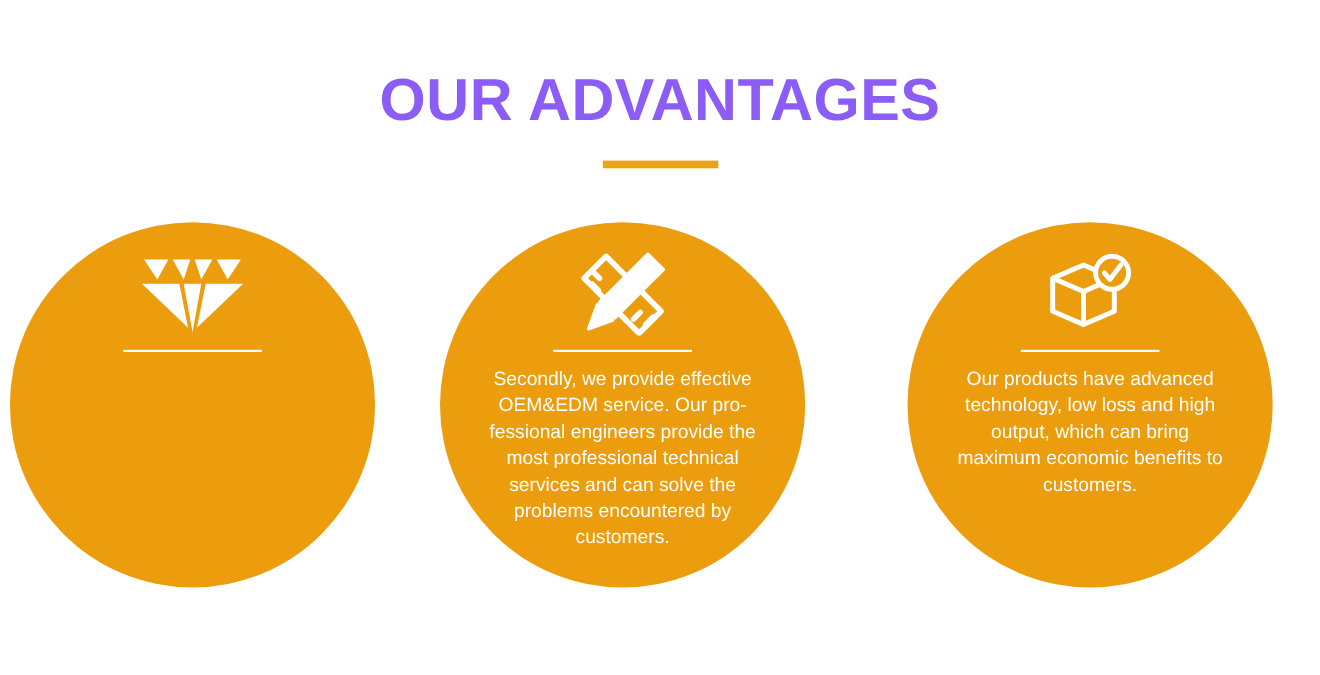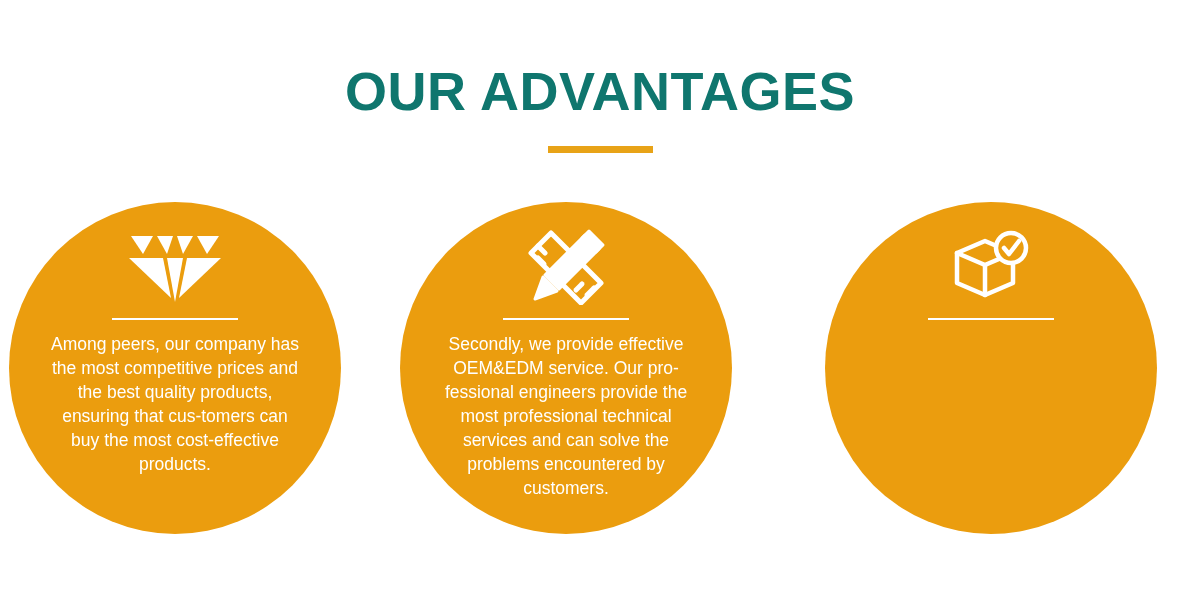--- a/index.html
+++ b/index.html
@@ -28,21 +28,21 @@
     top: 58px;
     left: 0;
     width: 1200px;
     text-align: center;
   }
   .page-title {
     font-family: "Liberation Sans", sans-serif;
     font-size: 54px;
     font-weight: bold;
     letter-spacing: 0.5px;
-    color: #0f766e;
+    color: #8b5cf6;
     line-height: 66px;
     margin: 0;
     white-space: nowrap;
   }
   .title-underline {
     width: 105px;
     height: 7px;
     background: #e8a317;
     margin: 22px auto 0 auto;
   }
@@ -120,21 +120,20 @@
             <polygon points="30,6 46,6 40,24"></polygon>
             <polygon points="50,6 66,6 56,24"></polygon>
             <polygon points="70,6 92,6 80,24"></polygon>
             <polygon points="2,28 36,28 44,68"></polygon>
             <polygon points="40,28 56,28 48,72"></polygon>
             <polygon points="60,28 94,28 52,68"></polygon>
           </g>
         </svg>
       </div>
       <div class="card-divider"></div>
-      <div class="card-text">Among peers, our company has the most competitive prices and the best quality products, ensuring that cus-tomers can buy the most cost-effective products.</div>
     </div>
 
     <div class="card card-2">
       <div class="card-icon">
         <svg width="82" height="78" viewBox="0 0 82 78" xmlns="http://www.w3.org/2000/svg">
           <g fill="none" stroke="#ffffff" stroke-width="5" stroke-linejoin="round" stroke-linecap="round">
 
             <path d="M6,26 L26,6 L76,56 L56,76 Z"></path>
 
             <path d="M13,19 L20,26"></path>
@@ -164,16 +163,17 @@
             <path d="M6,24 L34,12 L62,24 L62,54 L34,66 L6,54 Z"></path>
             <path d="M6,24 L34,36 L62,24"></path>
             <path d="M34,36 L34,66"></path>
           </g>
 
           <circle cx="60" cy="19" r="15" fill="#eb9d0e" stroke="#ffffff" stroke-width="4.5"></circle>
           <path d="M53,19 L58,25 L68,12" fill="none" stroke="#ffffff" stroke-width="4.5" stroke-linecap="round" stroke-linejoin="round"></path>
         </svg>
       </div>
       <div class="card-divider"></div>
+      <div class="card-text">Our products have advanced technology, low loss and high output, which can bring maximum economic benefits to customers.</div>
     </div>
 
   </div>
 </div>
 
 </body></html>

